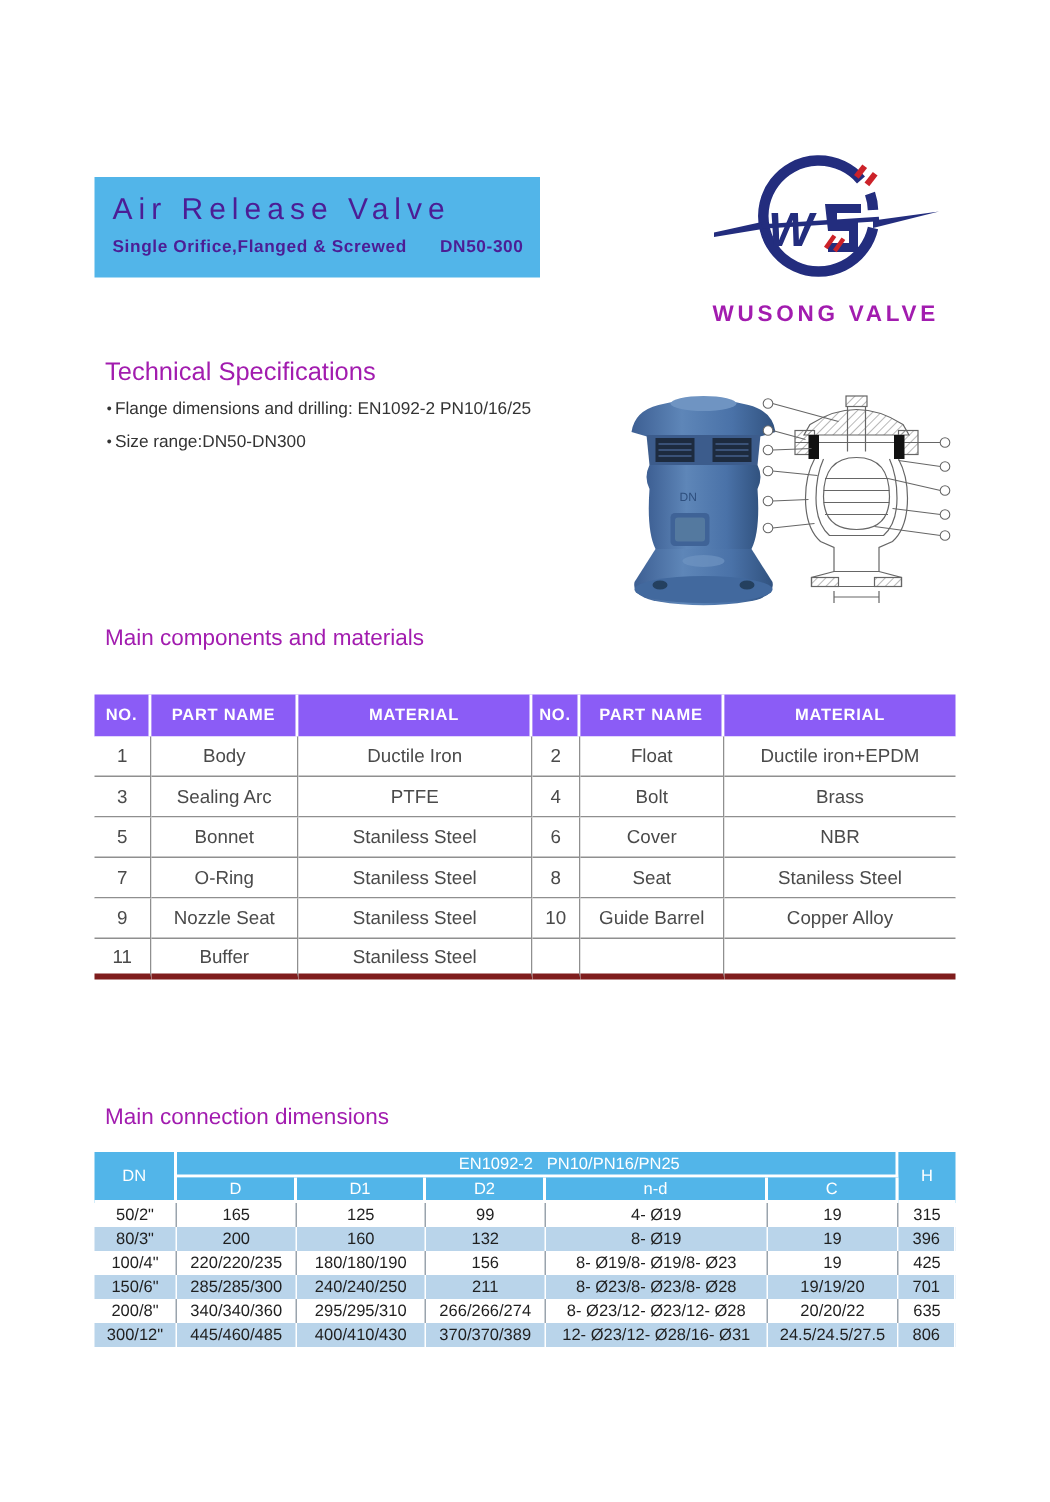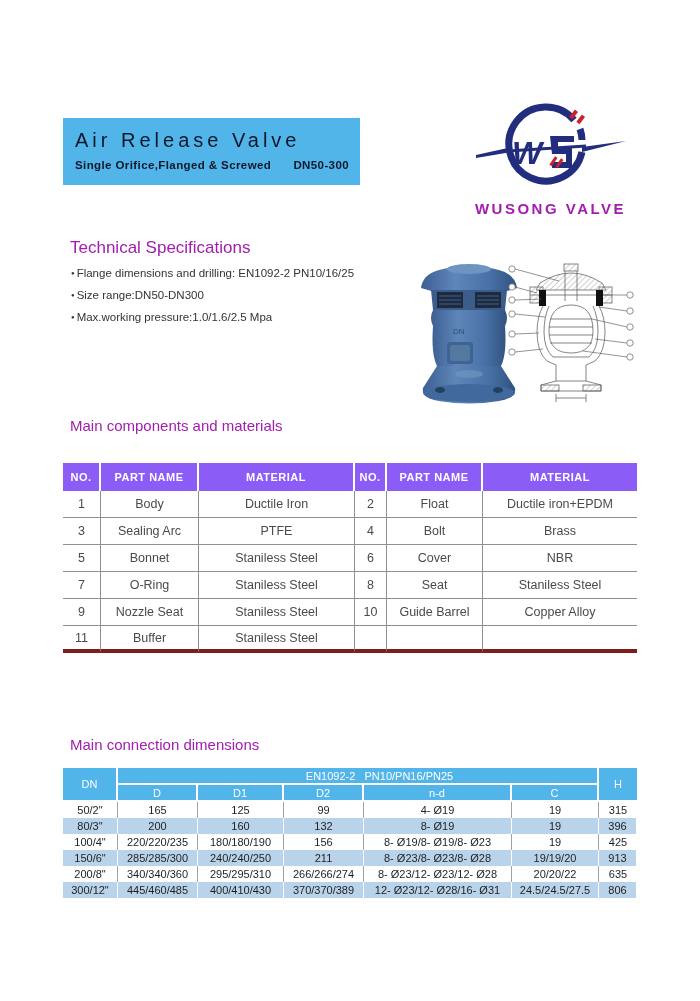--- a/index.html
+++ b/index.html
@@ -3,21 +3,21 @@
 <meta charset="utf-8">
 <style>
   * { margin:0; padding:0; box-sizing:border-box; }
   html,body { width:700px; height:1001px; background:#ffffff;
     font-family:"Liberation Sans", sans-serif; position:relative; overflow:hidden; }
 
   .abs { position:absolute; }
 
   
   .banner { left:63px; top:118px; width:297px; height:67px;
-    background:#52b5e9; color:#0f172a; padding:9px 11px 0 12px; }
+    background:#52b5e9; color:#4c1d95; padding:9px 11px 0 12px; }
   .banner-title { font-size:20px; font-weight:500; letter-spacing:4px; line-height:26px; }
   .banner-sub { display:flex; justify-content:space-between; align-items:center;
     margin-top:6px; font-size:11.5px; font-weight:700; letter-spacing:.4px; }
 
   
   .logo { left:468px; top:98px; width:165px; height:118px; text-align:center; }
   .logo-name { margin-top:2px; color:#a21caf; font-size:15px; font-weight:800;
     letter-spacing:2.5px; }
 
   
@@ -86,21 +86,20 @@
     <rect x="84" y="58" width="3" height="10" fill="#cc2229" transform="rotate(35 85 63)"></rect>
     <rect x="90" y="60" width="3" height="10" fill="#cc2229" transform="rotate(35 91 65)"></rect>
   </svg>
   <div class="logo-name">WUSONG VALVE</div>
 </div>
 
 <h2 class="abs sec-head h-tech">Technical Specifications</h2>
 <ul class="abs bullets">
     <li>Flange dimensions and drilling: EN1092-2 PN10/16/25</li>
     <li>Size range:DN50-DN300</li>
-    <li>Max.working pressure:1.0/1.6/2.5 Mpa</li>
   </ul>
 
 <svg class="abs img-photo" width="112" height="152" viewBox="0 0 112 152">
   <defs>
     <linearGradient id="pb" x1="0" y1="0" x2="1" y2="0">
       <stop offset="0" stop-color="#3d5f93"></stop>
         <stop offset=".35" stop-color="#5e86b8"></stop>
       <stop offset=".7" stop-color="#4a72a8"></stop>
         <stop offset="1" stop-color="#31527f"></stop>
     </linearGradient>
@@ -324,21 +323,21 @@
         <td>19</td>
         <td>425</td>
       </tr>
       <tr class="alt">
         <td>150/6"</td>
         <td>285/285/300</td>
         <td>240/240/250</td>
         <td>211</td>
         <td>8- Ø23/8- Ø23/8- Ø28</td>
         <td>19/19/20</td>
-        <td>913</td>
+        <td>701</td>
       </tr>
       <tr>
         <td>200/8"</td>
         <td>340/340/360</td>
         <td>295/295/310</td>
         <td>266/266/274</td>
         <td>8- Ø23/12- Ø23/12- Ø28</td>
         <td>20/20/22</td>
         <td>635</td>
       </tr>

